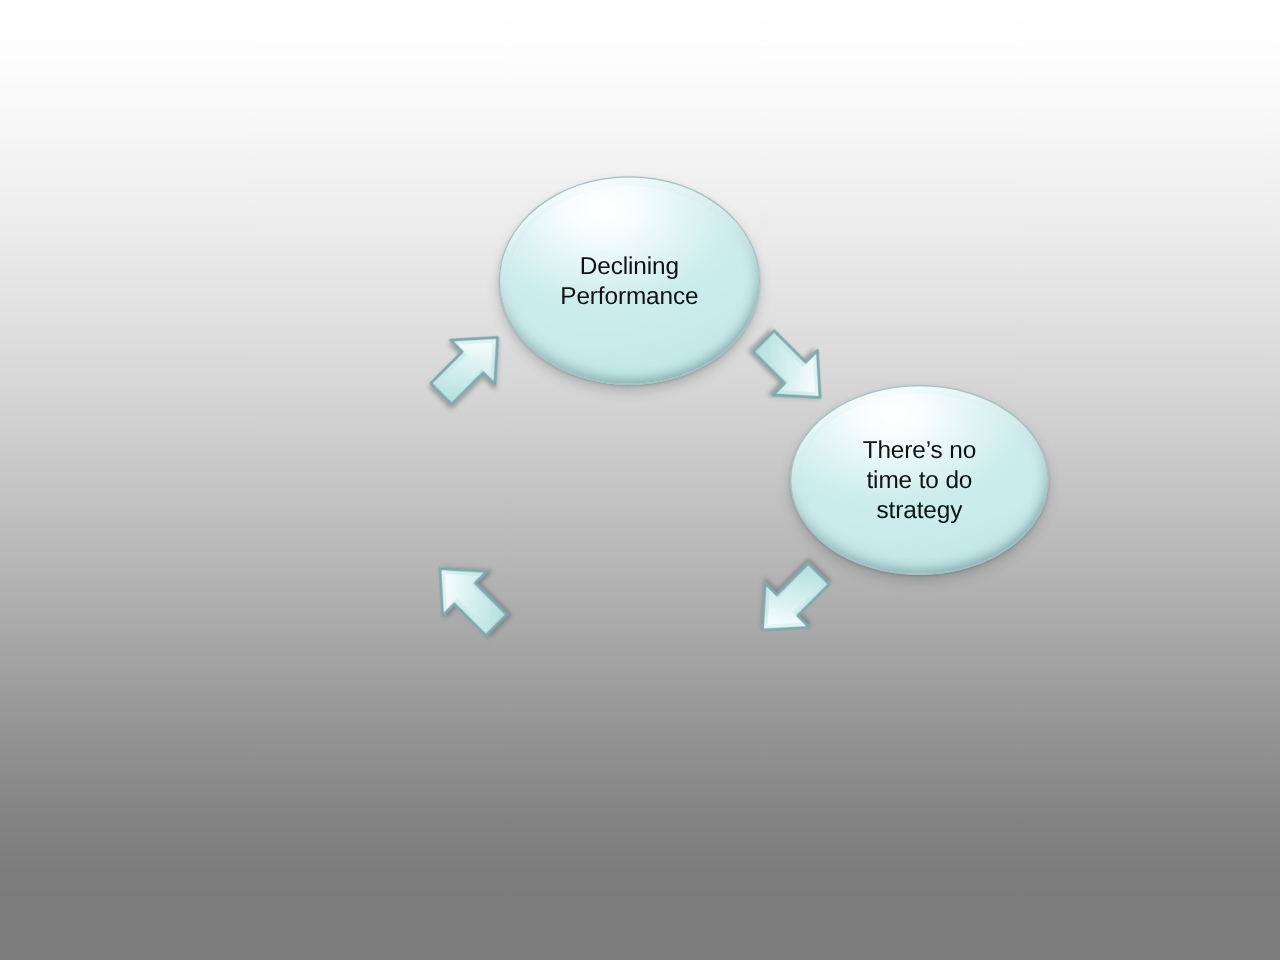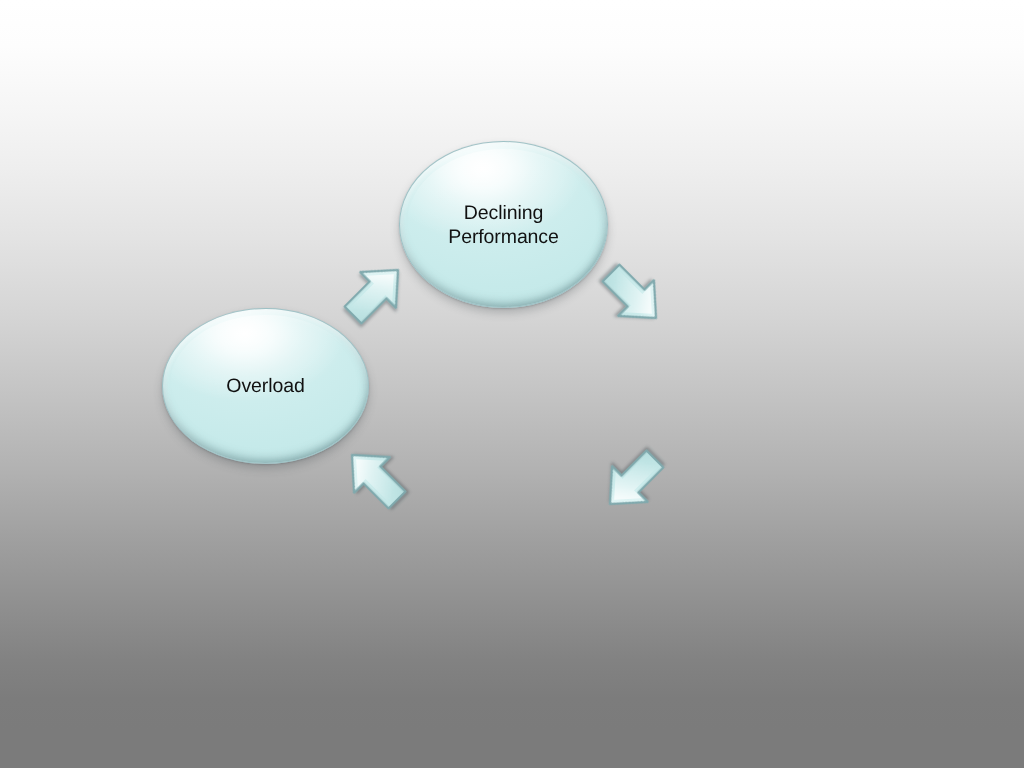--- a/index.html
+++ b/index.html
@@ -108,25 +108,27 @@
 </head>
 <body>
 
 <div id="stage">
 
   <div class="node" id="node-top">
     <span class="node-label">Declining
 Performance</span>
   </div>
 
+  <div class="node" id="node-right">
+    <span class="node-label">There’s no
+time to do
+strategy</span>
+  </div>
 
 
-  <div class="node" id="node-left">
-    <span class="node-label">Overload</span>
-  </div>
 
   <svg width="0" height="0" style="position:absolute" aria-hidden="true">
     <defs>
       <linearGradient id="arrowFill" x1="0" y1="0" x2="0.75" y2="1">
         <stop offset="0%" stop-color="#ffffff"></stop>
         <stop offset="22%" stop-color="#e6f7f7"></stop>
         <stop offset="48%" stop-color="#cdecec"></stop>
         <stop offset="78%" stop-color="#c2e6e6"></stop>
         <stop offset="100%" stop-color="#b6dede"></stop>
       </linearGradient>

